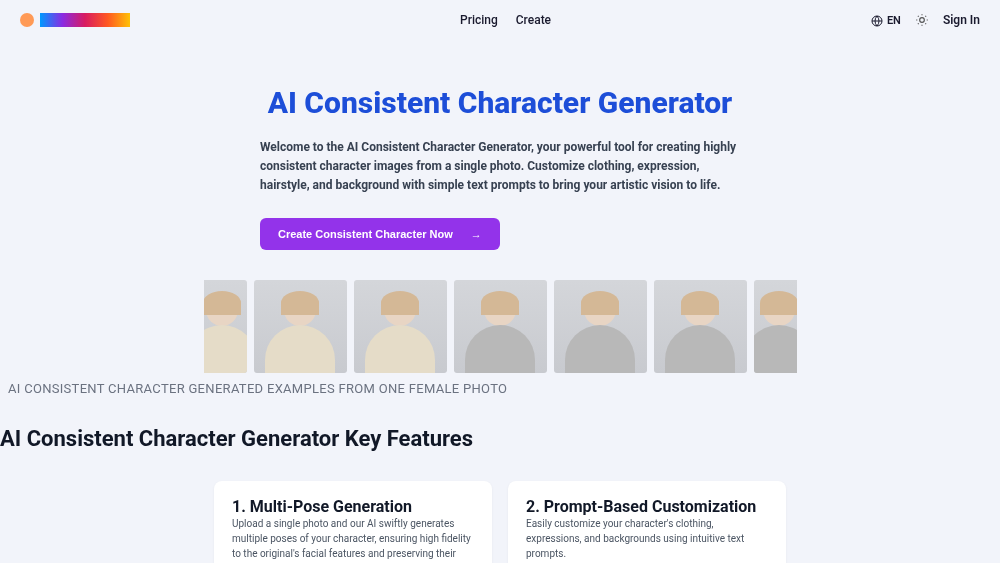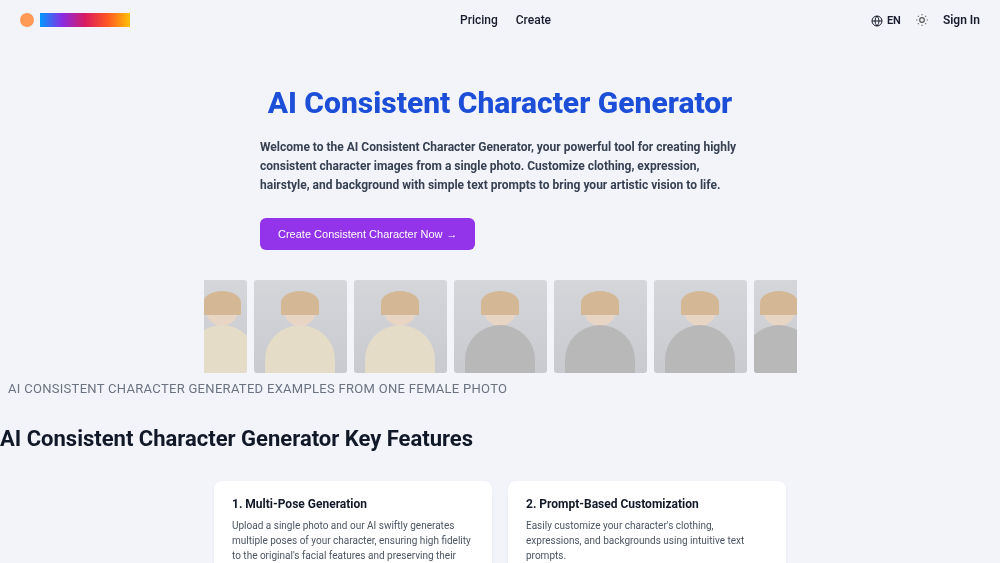--- a/index.html
+++ b/index.html
@@ -99,25 +99,25 @@
       margin-bottom: 22px;
       font-weight: bold;
     }
     .cta-button {
       background: #9333ea;
       color: white;
       border: none;
       padding: 10px 18px;
       border-radius: 6px;
       font-size: 11px;
-      font-weight: 400;
+      font-weight: 700;
       cursor: pointer;
       display: inline-flex;
       align-items: center;
-      gap: 4px;
+      gap: 18px;
     }
     .gallery {
       display: flex;
       gap: 7px;
       justify-content: center;
       margin: 0 auto;
       overflow: hidden;
       max-width: 593px;
     }
     .gallery-item {
@@ -194,24 +194,24 @@
       padding: 0 10px;
     }
     .feature-card {
       background: white;
       border-radius: 8px;
       padding: 16px 18px;
       flex: 1;
       box-shadow: 0 1px 3px rgba(0,0,0,0.05);
     }
     .feature-title {
-      font-size: 12px;
+      font-size: 16px;
       font-weight: 700;
       color: #111827;
-      margin-bottom: 7px;
+      margin-bottom: 0;
     }
     .feature-desc {
       font-size: 10px;
       line-height: 1.5;
       color: #4b5563;
     }
   </style>
 </head>
 <body>
 

